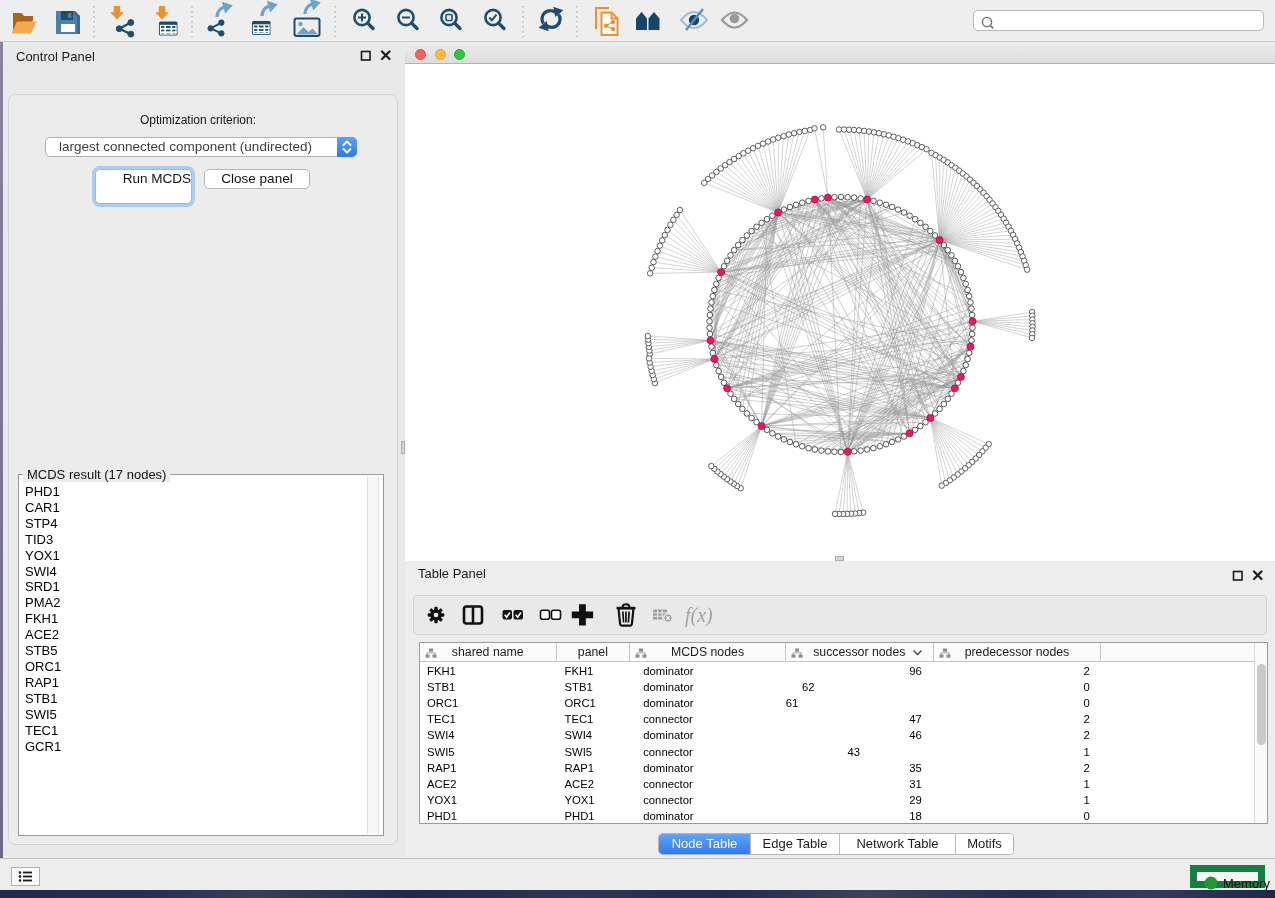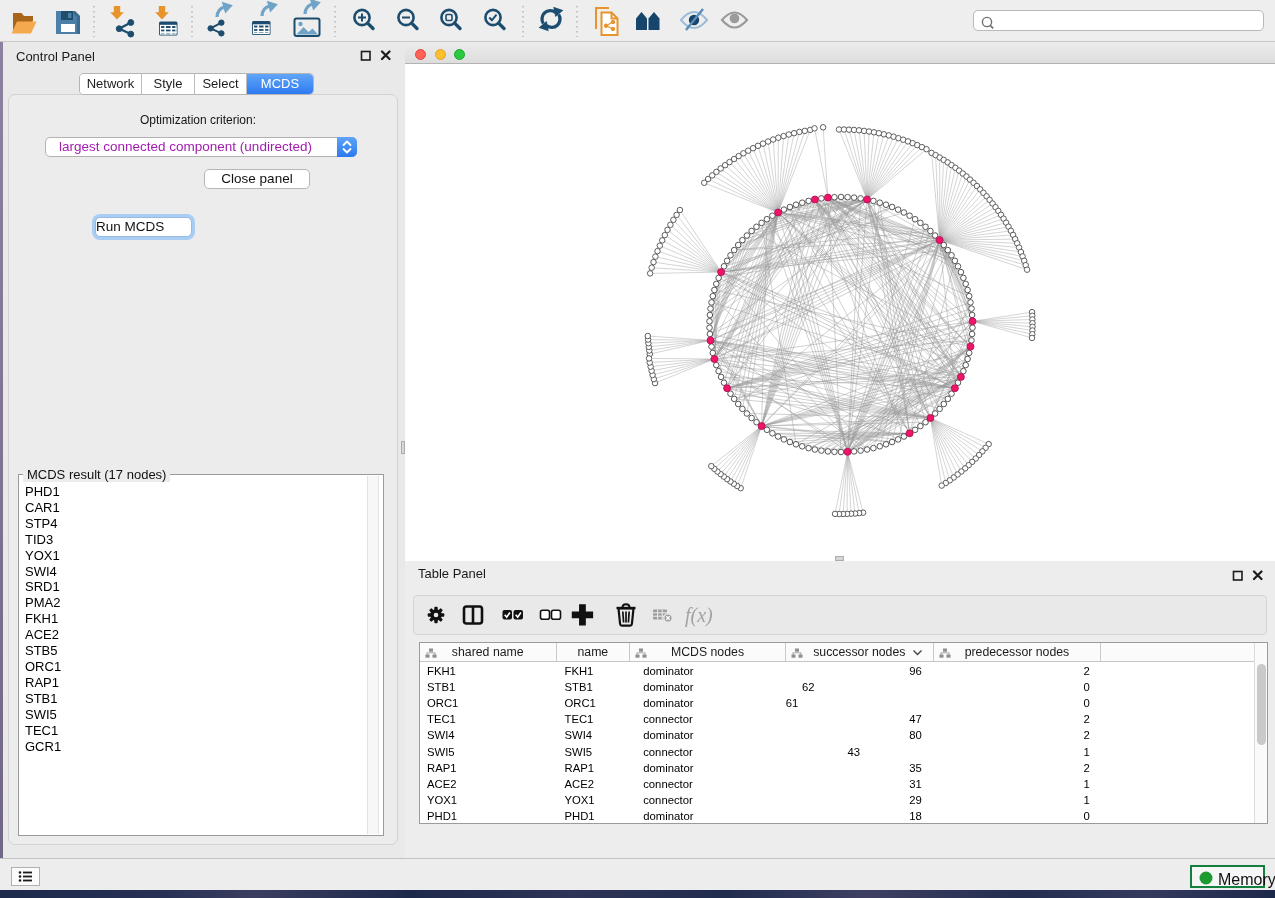--- a/index.html
+++ b/index.html
@@ -16,23 +16,23 @@
 
 #cp { left:3px; top:42px; width:397px; height:816px; background:#e9e9e9; }
 #cp-title { left:13px; top:7px; font-size:13px; color:#1a1a1a; }
 #cp-body { left:5px; top:52px; width:390px; height:751px; background:#ececec; border:1px solid #d2d2d2; border-radius:7px; }
 .seg { display:flex; position:absolute; height:20px; border-radius:4px; box-shadow:0 0 0 1px #b4b4b4; background:#fff; overflow:hidden; }
 .seg div { font-size:13px; line-height:19px; text-align:center; color:#1c1c1c; border-right:1px solid #bdbdbd; background:#fff; }
 .seg div:last-child { border-right:none; }
 .seg div.on { background:linear-gradient(#61a5f8,#2d7bf0); color:#fff; }
 #cp-tabs { left:77px; top:32px; }
 #opt-label { left:0; top:71px; width:390px; text-align:center; font-size:12px; color:#151515; }
-#combo { left:42px; top:95px; width:312px; height:20px; background:#fff; border:1px solid #b2b2b2; border-radius:5px; font-size:13.5px; line-height:18px; color:#a21caf; padding-left:13px; }
+#combo { left:42px; top:95px; width:312px; height:20px; background:#fff; border:1px solid #b2b2b2; border-radius:5px; font-size:13.5px; line-height:18px; color:#404040; padding-left:13px; }
 #combo-btn { right:-1px; top:-1px; width:20px; height:20px; border-radius:0 5px 5px 0; background:linear-gradient(#5ea3f8,#2b79f0); }
-#btn-run { left:92px; top:127px; width:97px; height:20px; background:#fff; border:1px solid #98b9e4; border-radius:5px; font-size:13.5px; text-align:left; line-height:18px; color:#111; box-shadow:0 0 0 3px #aacdf3;margin-top:48px; }
+#btn-run { left:92px; top:127px; width:97px; height:35px; background:#fff; border:1px solid #98b9e4; border-radius:5px; font-size:13.5px; text-align:right; line-height:18px; color:#111; box-shadow:0 0 0 3px #aacdf3; }
 #btn-close { left:201px; top:127px; width:106px; height:20px; background:#fff; border:1px solid #b6b6b6; border-radius:5px; font-size:13.5px; text-align:center; line-height:18px; color:#111; }
 #mcds-box { left:15px; top:432px; width:366px; height:362px; border:1px solid #9a9a9a; background:#fff; }
 #mcds-leg { left:4px; top:-8px; background:#ececec; padding:0 4px; font-size:13px; color:#111; }
 #mcds-list { left:2px; top:9px; font-size:13px; line-height:15.9px; color:#000; padding-left:4px; }
 #mcds-scroll { right:4px; top:1px; width:12px; height:358px; background:#f7f7f7; border-left:1px solid #e2e2e2; border-right:1px solid #e2e2e2; }
 
 
 #vsplit-grip { left:401px; top:441px; width:4px; height:13px; background:#d6d6d6; border:1px solid #adadad; }
 #hsplit-grip { left:835px; top:556px; width:9px; height:5px; background:#d6d6d6; border:1px solid #adadad; }
 
@@ -47,21 +47,21 @@
 #tp-title { left:13px; top:5px; font-size:13px; color:#1a1a1a; }
 #tp-toolbar { left:8px; top:34px; width:854px; height:40px; background:#e9e9e9; border:1px solid #d4d4d4; border-radius:4px; }
 #tbl { left:14px; top:81px; width:849px; height:182px; background:#fff; border:1px solid #9b9b9b; }
 #tbl-head { left:0; top:0; width:835px; height:19px; background:#fbfbfb; border-bottom:1px solid #c6c6c6; }
 .hc { position:absolute; top:0; height:19px; border-right:1px solid #c9c9c9; font-size:12.3px; color:#1c1c1c; text-align:center; line-height:19px; }
 .row { position:absolute; left:0; width:835px; height:16.2px; font-size:11.3px; color:#000; }
 .row span { position:absolute; top:1px; }
 #tbl-scroll { right:0; top:0; width:13px; height:180px; background:#fafafa; border-left:1px solid #dcdcdc; }
 #tbl-thumb { position:absolute; left:1.5px; top:21px; width:9px; height:81px; background:#c9c9c9; border-radius:5px; }
 #tp-tabs { left:254px; top:273px; }
-#memory { left:1190px; top:865px; width:75px; height:23px; background:#f6f6f6; border:2px solid #15803d; font-size:16px; color:#111; }
+#memory { left:1190px; top:865px; width:75px; height:23px; background:#f6f6f6; border:7px solid #15803d; font-size:13px; color:#111; }
 #listbtn { left:11px; top:867px; width:29px; height:19px; background:#fbfbfb; border:1px solid #b0b0b0; }
 
 
 #status { left:0; top:858px; width:1275px; height:32px; background:#ededed; border-top:1px solid #c3c3c3; }
 #wall { left:0; top:890px; width:1275px; height:8px; background:linear-gradient(90deg,#1e2a4c 0%,#253054 12%,#3a3d60 20%,#1d294b 32%,#2e3457 45%,#202c4e 57%,#3e3f63 68%,#232e50 80%,#343a5e 90%,#1c284a 100%); }
 </style>
 </head>
 <body>
 <div id="toolbar" class="abs"></div>
 <svg class="abs" style="left:0;top:0" width="770" height="42">
@@ -183,26 +183,20 @@
     </svg></div>
 <div id="lstrip" class="abs"></div>
 
 <div id="cp" class="abs">
   <div id="cp-title" class="abs">Control Panel</div>
   <svg class="abs" style="left:357px;top:8px" width="34" height="12">
       <rect x="1.5" y="1.5" width="8.5" height="8.5" fill="none" stroke="#1c1c1c" stroke-width="1.6"></rect>
       <path d="M22 1.5 L29.5 9 M29.5 1.5 L22 9" stroke="#1c1c1c" stroke-width="2.2" stroke-linecap="round"></path>
     </svg>
   <div id="cp-body" class="abs"></div>
-  <div id="cp-tabs" class="seg">
-    <div style="width:62px">Network</div>
-      <div style="width:53px">Style</div>
-      <div style="width:52px">Select</div>
-      <div class="on" style="width:66px">MCDS</div>
-  </div>
   <div id="opt-label" class="abs">Optimization criterion:</div>
   <div id="combo" class="abs">largest connected component (undirected)
     <div id="combo-btn" class="abs"><svg width="20" height="20">
           <path d="M6.5 8 L10 4.5 L13.5 8" fill="none" stroke="#fff" stroke-width="1.8" stroke-linecap="round" stroke-linejoin="round"></path>
           <path d="M6.5 12 L10 15.5 L13.5 12" fill="none" stroke="#fff" stroke-width="1.8" stroke-linecap="round" stroke-linejoin="round"></path>
         </svg></div>
   </div>
   <div id="btn-run" class="abs">Run MCDS</div>
   <div id="btn-close" class="abs">Close panel</div>
   <div id="mcds-box" class="abs">
@@ -1018,21 +1012,21 @@
       <div id="tbl-head" class="abs">
         <div class="hc" style="left:0px;width:136.5px">shared name</div>
         <svg style="position:absolute;left:5px;top:4.5px" width="12" height="11">
           <g fill="#8f8f8f">
             <rect x="4" y="0.5" width="4" height="3.2"></rect>
             <rect x="0.5" y="6.5" width="4" height="3.2"></rect>
             <rect x="7.5" y="6.5" width="4" height="3.2"></rect>
             <path d="M5.7 3.7 v1.6 h-3.2 v1.4 h-0.9 v-2.2 h3.3 z M6.3 3.7 v1.6 h3.2 v1.4 h0.9 v-2.2 h-3.3 z" fill="#8f8f8f"></path>
           </g>
         </svg>
-        <div class="hc" style="left:136.5px;width:73.69999999999999px">name</div>
+        <div class="hc" style="left:136.5px;width:73.69999999999999px">panel</div>
         <div class="hc" style="left:210.2px;width:155.60000000000002px">MCDS nodes</div>
         <svg style="position:absolute;left:215.2px;top:4.5px" width="12" height="11">
           <g fill="#8f8f8f">
             <rect x="4" y="0.5" width="4" height="3.2"></rect>
             <rect x="0.5" y="6.5" width="4" height="3.2"></rect>
             <rect x="7.5" y="6.5" width="4" height="3.2"></rect>
             <path d="M5.7 3.7 v1.6 h-3.2 v1.4 h-0.9 v-2.2 h3.3 z M6.3 3.7 v1.6 h3.2 v1.4 h0.9 v-2.2 h-3.3 z" fill="#8f8f8f"></path>
           </g>
         </svg>
         <div class="hc" style="left:365.8px;width:147.99999999999994px">successor nodes</div>
@@ -1083,21 +1077,21 @@
         <span style="left:7px">TEC1</span>
         <span style="left:144.5px">TEC1</span>
         <span style="left:223.2px">connector</span>
         <span style="left:365.8px;width:136px;text-align:right">47</span>
         <span style="left:513.8px;width:156px;text-align:right">2</span>
       </div>
       <div class="row" style="top:85.3px">
         <span style="left:7px">SWI4</span>
         <span style="left:144.5px">SWI4</span>
         <span style="left:223.2px">dominator</span>
-        <span style="left:365.8px;width:136px;text-align:right">80</span>
+        <span style="left:365.8px;width:136px;text-align:right">46</span>
         <span style="left:513.8px;width:156px;text-align:right">2</span>
       </div>
       <div class="row" style="top:101.5px">
         <span style="left:7px">SWI5</span>
         <span style="left:144.5px">SWI5</span>
         <span style="left:223.2px">connector</span>
         <span style="left:365.8px;width:136px;text-align:center">43</span>
         <span style="left:513.8px;width:156px;text-align:right">1</span>
       </div>
       <div class="row" style="top:117.69999999999999px">
@@ -1125,20 +1119,26 @@
         <span style="left:7px">PHD1</span>
         <span style="left:144.5px">PHD1</span>
         <span style="left:223.2px">dominator</span>
         <span style="left:365.8px;width:136px;text-align:right">18</span>
         <span style="left:513.8px;width:156px;text-align:right">0</span>
       </div>
       <div id="tbl-scroll" class="abs">
         <div id="tbl-thumb"></div>
       </div>
     </div>
+  <div id="tp-tabs" class="seg">
+    <div class="on" style="width:92px">Node Table</div>
+      <div style="width:89px">Edge Table</div>
+      <div style="width:116px">Network Table</div>
+      <div style="width:57px">Motifs</div>
+  </div>
 </div>
 
 <div id="status" class="abs"></div>
 <div id="listbtn" class="abs"><svg width="27" height="17">
       <circle cx="8" cy="4.5" r="1.3" fill="#1a1a1a"></circle>
       <circle cx="8" cy="8.5" r="1.3" fill="#1a1a1a"></circle>
       <circle cx="8" cy="12.5" r="1.3" fill="#1a1a1a"></circle>
       <rect x="11" y="3.6" width="9" height="1.8" fill="#1a1a1a"></rect>
       <rect x="11" y="7.6" width="9" height="1.8" fill="#1a1a1a"></rect>
       <rect x="11" y="11.6" width="9" height="1.8" fill="#1a1a1a"></rect>

